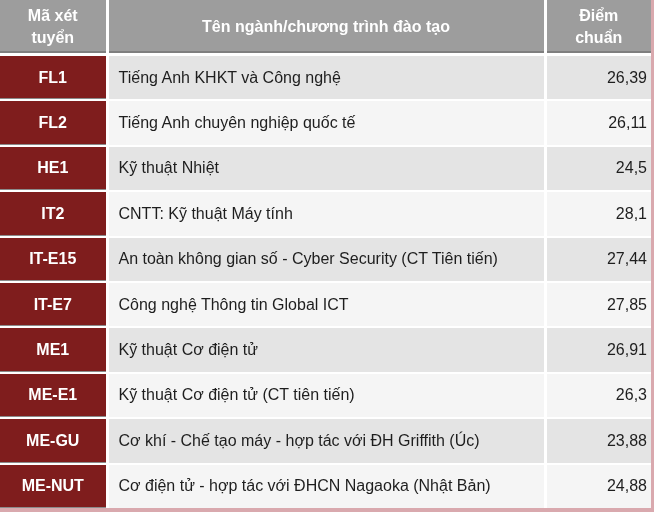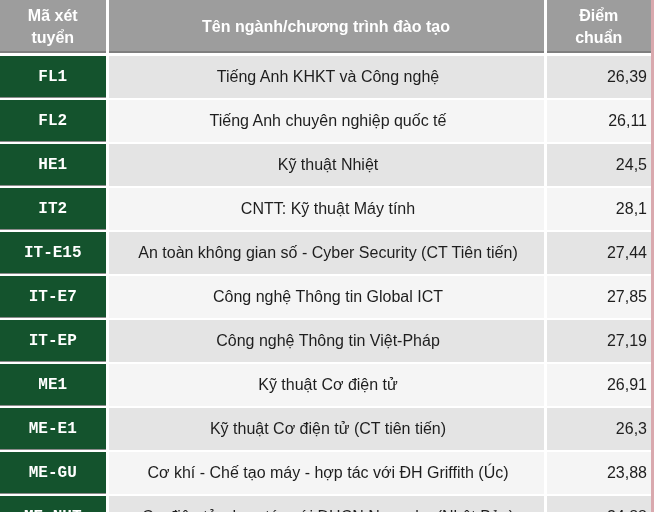--- a/index.html
+++ b/index.html
@@ -45,34 +45,33 @@
     font-size: 16px;
     border-bottom: 2px solid #ffffff;
     vertical-align: middle;
     white-space: nowrap;
     overflow: hidden;
   }
   tbody tr:last-child td {
     border-bottom: none;
   }
   .cell-code {
-    background: #14532d;
+    background: #7f1d1d;
     color: #ffffff;
     font-weight: 700;
     text-align: center;
     box-shadow: inset 0 -1px 0 #8b8b8b;
-    font-family: Liberation Mono, monospace;
   }
   .cell-name,
   .cell-score {
     color: #1e1e1e;
     border-left: 3px solid #ffffff;
   }
   .cell-name {
-    text-align: center;
+    text-align: left;
     padding: 0 6px 0 10px;
   }
   .cell-score {
     text-align: right;
     padding: 8px 4px;
   }
   tbody tr:nth-child(odd) .cell-name,
   tbody tr:nth-child(odd) .cell-score {
     background: #e4e4e4;
   }
@@ -123,25 +122,20 @@
           <td class="cell-code">IT-E15</td>
           <td class="cell-name">An toàn không gian số - Cyber Security (CT Tiên tiến)</td>
           <td class="cell-score">27,44</td>
         </tr>
         <tr>
           <td class="cell-code">IT-E7</td>
           <td class="cell-name">Công nghệ Thông tin Global ICT</td>
           <td class="cell-score">27,85</td>
         </tr>
         <tr>
-          <td class="cell-code">IT-EP</td>
-          <td class="cell-name">Công nghệ Thông tin Việt-Pháp</td>
-          <td class="cell-score">27,19</td>
-        </tr>
-        <tr>
           <td class="cell-code">ME1</td>
           <td class="cell-name">Kỹ thuật Cơ điện tử</td>
           <td class="cell-score">26,91</td>
         </tr>
         <tr>
           <td class="cell-code">ME-E1</td>
           <td class="cell-name">Kỹ thuật Cơ điện tử (CT tiên tiến)</td>
           <td class="cell-score">26,3</td>
         </tr>
         <tr>

